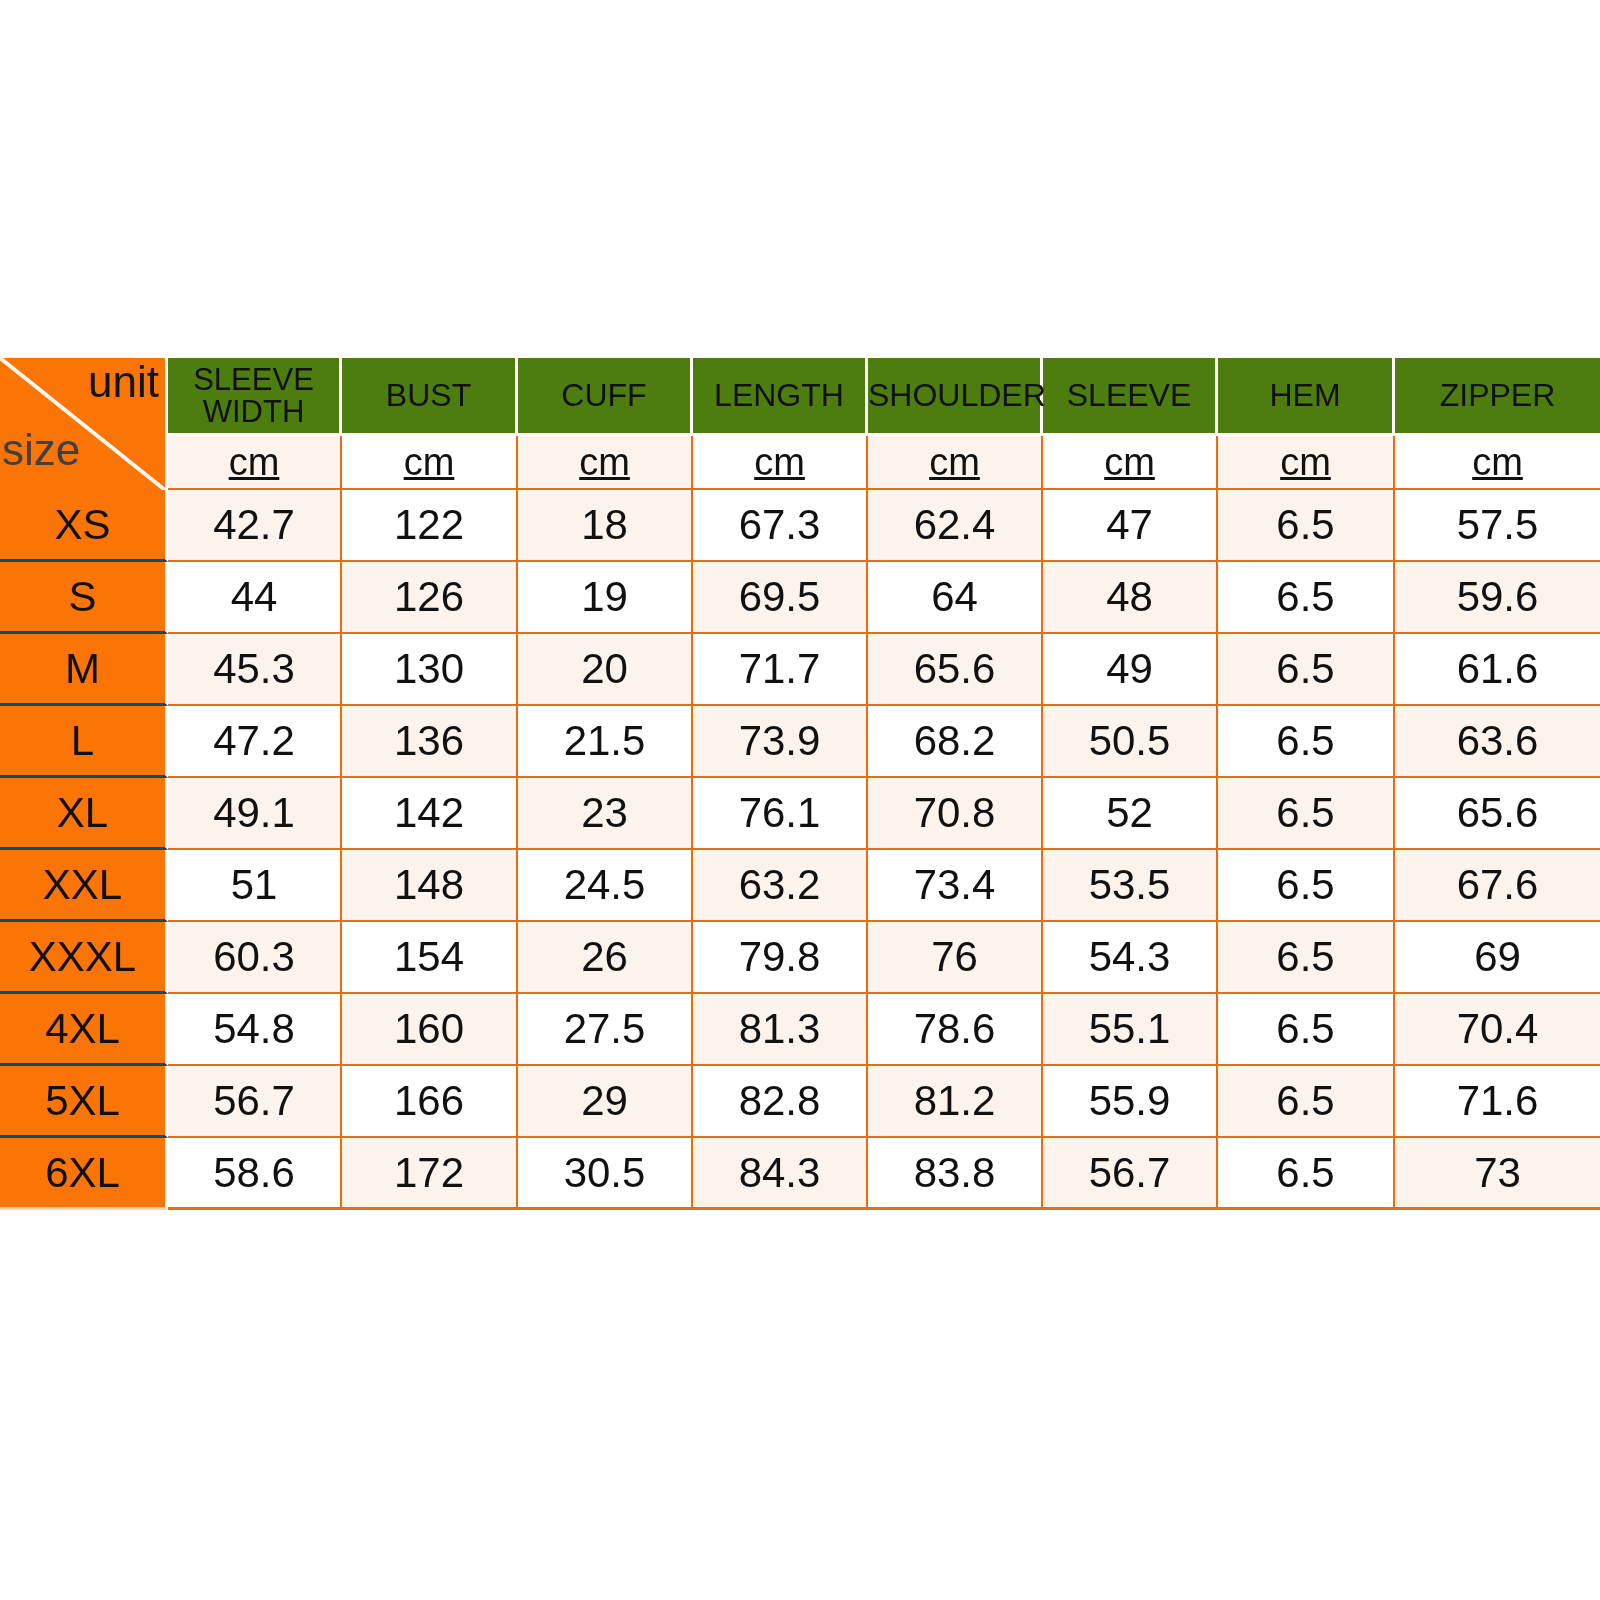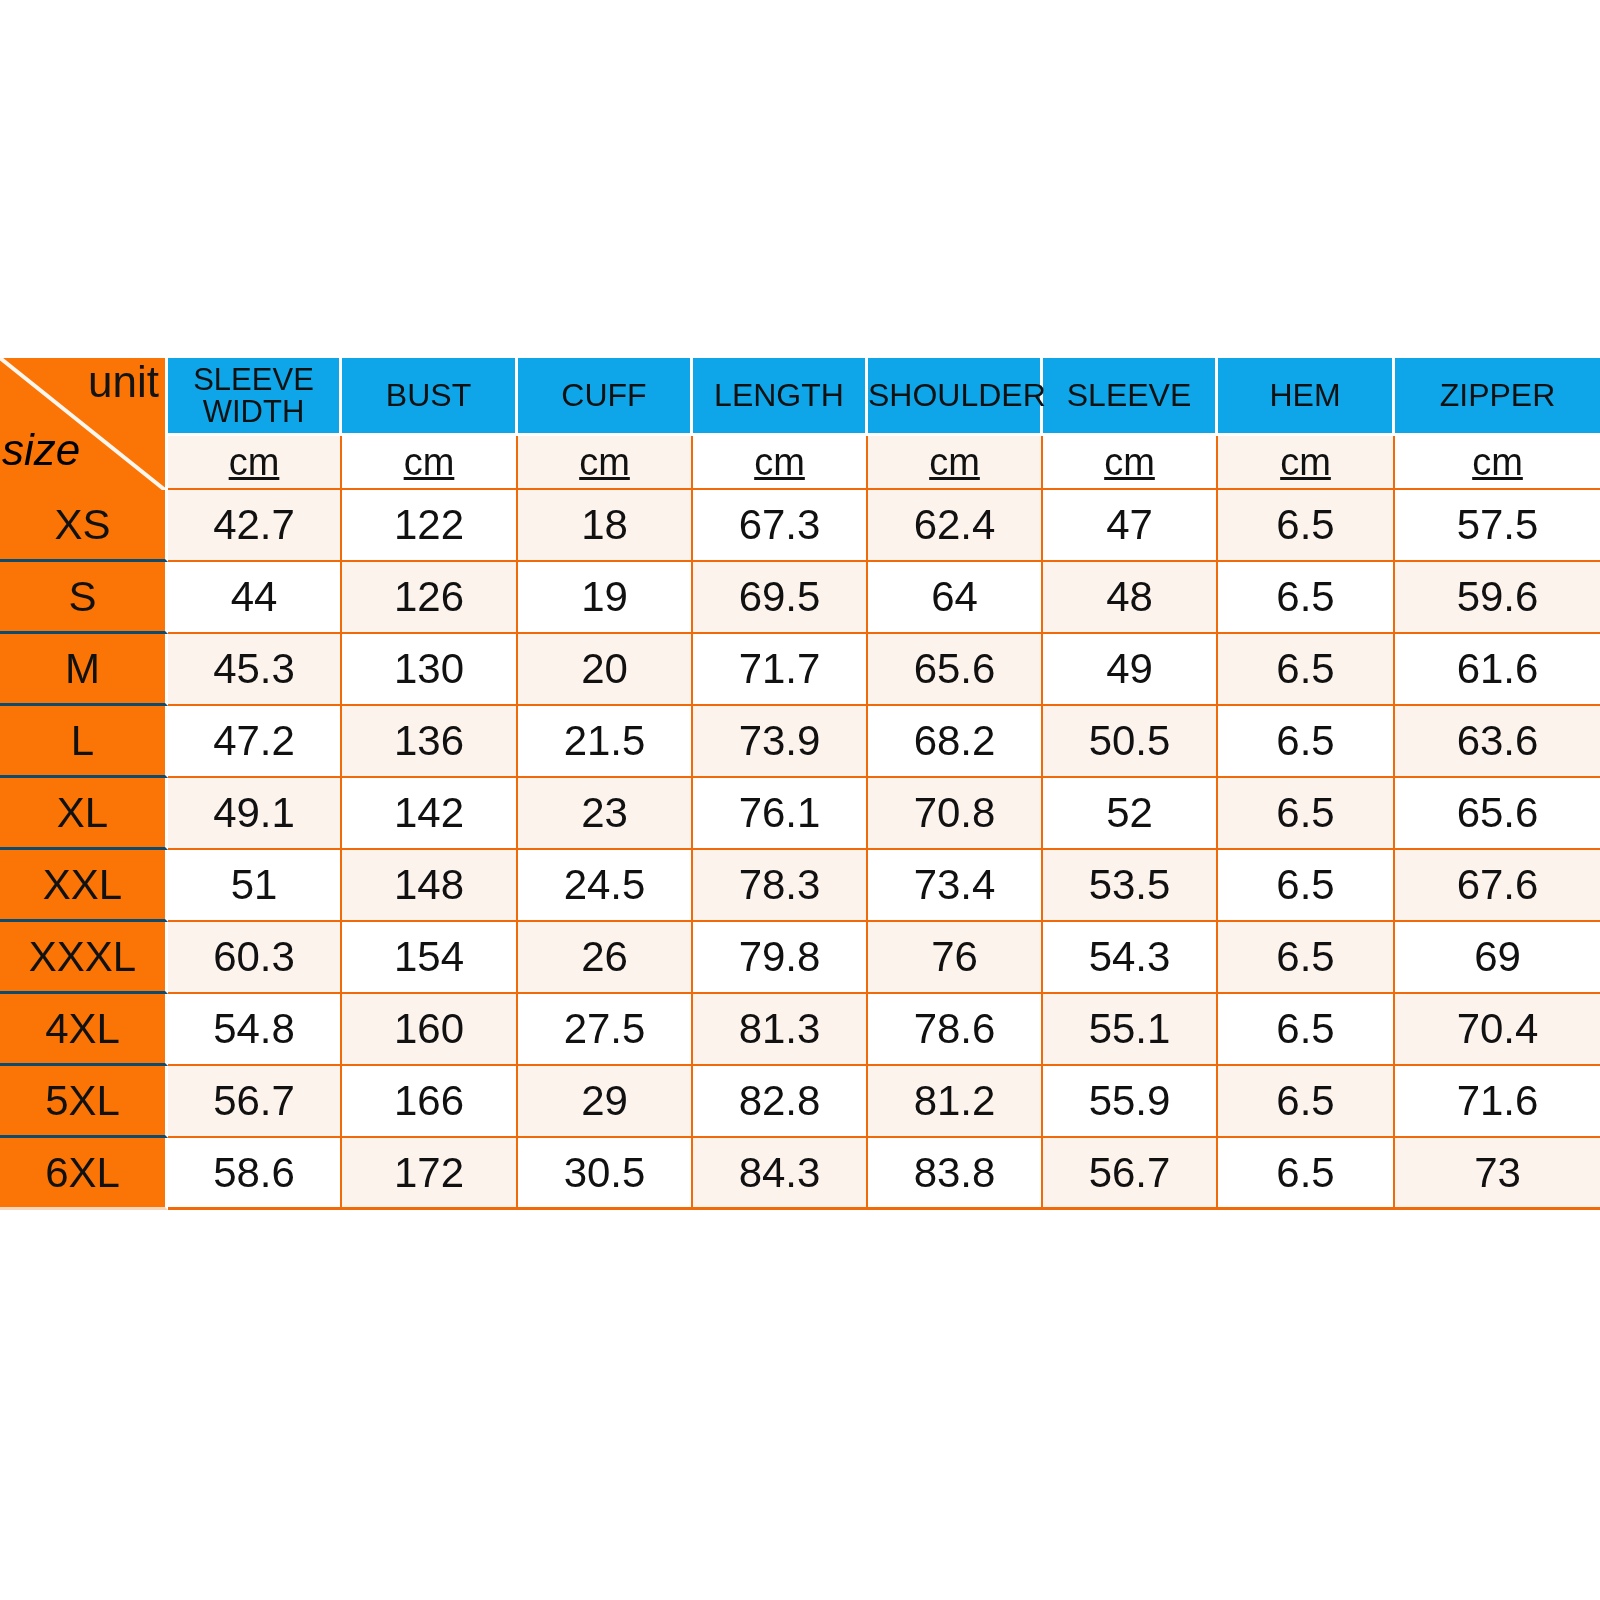--- a/index.html
+++ b/index.html
@@ -74,27 +74,26 @@
     line-height: 1;
     color: #141414;
     letter-spacing: 0px;
   }
   .corner-size {
     position: absolute;
     left: 2px;
     bottom: 18px;
     font-size: 44px;
     line-height: 1;
-    color: #000000;
-    font-style: italic;
+    color: #404040;
   }
 
   
   td.head-label {
-    background: #0ea5e9;
+    background: #4d7c0f;
     color: #141414;
     font-size: 32px;
     line-height: 1.02;
     height: 78px;
     border-right: 3px solid #ffffff;
     border-bottom: 3px solid #ffffff;
     padding: 0 2px;
   }
   td.head-label:last-child { border-right: none; }
   td.head-label .two-line { display: block; font-size: 31px; }
@@ -238,21 +237,21 @@
           <td class="data-cell bg-tint">70.8</td>
           <td class="data-cell bg-white">52</td>
           <td class="data-cell bg-tint">6.5</td>
           <td class="data-cell bg-white">65.6</td>
         </tr>
         <tr>
           <td class="size-label">XXL</td>
           <td class="data-cell bg-white">51</td>
           <td class="data-cell bg-tint">148</td>
           <td class="data-cell bg-white">24.5</td>
-          <td class="data-cell bg-tint">78.3</td>
+          <td class="data-cell bg-tint">63.2</td>
           <td class="data-cell bg-white">73.4</td>
           <td class="data-cell bg-tint">53.5</td>
           <td class="data-cell bg-white">6.5</td>
           <td class="data-cell bg-tint">67.6</td>
         </tr>
         <tr>
           <td class="size-label">XXXL</td>
           <td class="data-cell bg-tint">60.3</td>
           <td class="data-cell bg-white">154</td>
           <td class="data-cell bg-tint">26</td>

